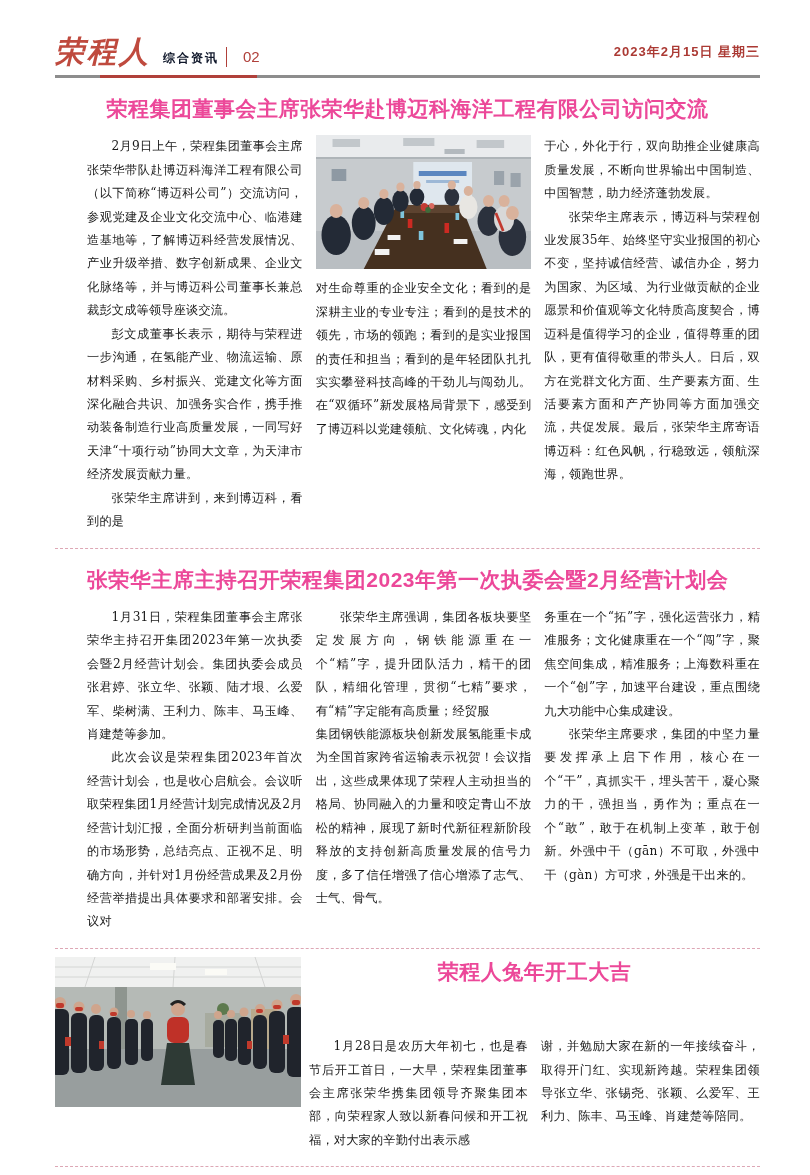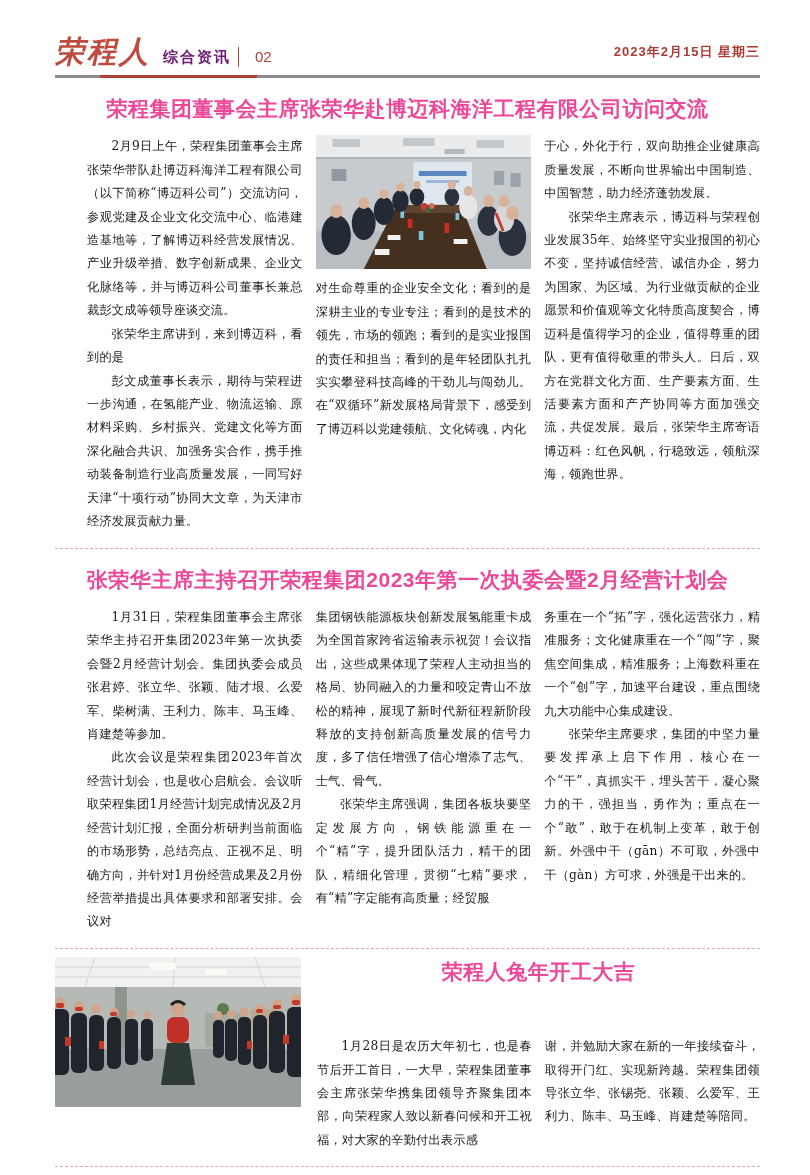--- a/index.html
+++ b/index.html
@@ -11,21 +11,21 @@
   }
   
   .masthead{display:flex;justify-content:space-between;align-items:center;height:36px;}
   .masthead-left{display:flex;align-items:flex-end;}
   .logo{
     font-size:29px;line-height:1;color:#bf4a3e;font-weight:bold;font-style:italic;
     letter-spacing:3px;font-family:"DejaVu Serif","Liberation Serif",serif;
     transform:scaleY(1.05);
   }
   .section-label{
-    font-size:15px;font-weight:bold;color:#701a75;margin-left:12px;letter-spacing:2px;
+    font-size:12px;font-weight:bold;color:#0f172a;margin-left:12px;letter-spacing:2px;
     font-family:"Liberation Sans","DejaVu Sans",sans-serif;line-height:1.3;
   }
   .v-divider{display:inline-block;width:1px;height:20px;background:#b0403a;margin:0 6px 0 7px;}
   .page-number{
     font-size:15px;color:#b0403a;font-family:"Liberation Sans","DejaVu Sans",sans-serif;line-height:1.4;margin-left:10px;
   }
   .date{
     font-size:13px;font-weight:bold;color:#ab3a34;letter-spacing:1px;
     font-family:"Liberation Sans","DejaVu Sans",sans-serif;line-height:1.5;
   }
@@ -42,21 +42,21 @@
   .col{flex:1;min-width:0;}
   .para{
     font-size:12.2px;line-height:1.92;text-align:justify;margin:0;
     text-indent:2em;color:#1a1a1a;letter-spacing:0.2px;
   }
   .para.no-indent{text-indent:0;}
   .photo{margin:0 0 8px;line-height:0;}
   .photo svg{display:block;}
   .dashed-sep{border:none;border-top:1px dashed #dda7b5;margin:14px 0 2px;height:0;}
   
-  .article-3-row{display:flex;gap:16px;margin-top:6px;}
+  .article-3-row{display:flex;gap:8px;margin-top:6px;}
   .photo-office{width:246px;flex:0 0 246px;margin:2px 0 0;}
   .article-3-right{flex:1;min-width:0;}
   .article-title.two-line{margin:2px 0 10px;line-height:1.45;}
 </style>
 </head>
 <body>
 
 <div class="page">
 
   <header class="masthead">
@@ -70,22 +70,22 @@
   </header>
   <div class="header-rule">
     <span class="red-seg"></span>
   </div>
 
   <article>
     <h1 class="article-title">荣程集团董事会主席张荣华赴博迈科海洋工程有限公司访问交流</h1>
     <div class="cols-3">
       <div class="col">
         <p class="para">2月9日上午，荣程集团董事会主席张荣华带队赴博迈科海洋工程有限公司（以下简称“博迈科公司”）交流访问，参观党建及企业文化交流中心、临港建造基地等，了解博迈科经营发展情况、产业升级举措、数字创新成果、企业文化脉络等，并与博迈科公司董事长兼总裁彭文成等领导座谈交流。</p>
+        <p class="para">彭文成董事长表示，期待与荣程进一步沟通，在氢能产业、物流运输、原材料采购、乡村振兴、党建文化等方面深化融合共识、加强务实合作，携手推动装备制造行业高质量发展，一同写好天津“十项行动”协同大文章，为天津市经济发展贡献力量。</p>
         <p class="para">张荣华主席讲到，来到博迈科，看到的是</p>
-        <p class="para">彭文成董事长表示，期待与荣程进一步沟通，在氢能产业、物流运输、原材料采购、乡村振兴、党建文化等方面深化融合共识、加强务实合作，携手推动装备制造行业高质量发展，一同写好天津“十项行动”协同大文章，为天津市经济发展贡献力量。</p>
       </div>
       <div class="col">
         <figure class="photo">
           <svg width="100%" height="134" viewBox="0 0 235 134" preserveAspectRatio="none">
             <rect width="235" height="134" fill="#c7cbce"></rect>
             <rect width="235" height="22" fill="#e9ebed"></rect>
             <rect x="18" y="4" width="30" height="8" fill="#c2c7cb"></rect>
               <rect x="95" y="3" width="34" height="8" fill="#c2c7cb"></rect>
               <rect x="175" y="5" width="30" height="8" fill="#c2c7cb"></rect>
             <rect x="140" y="14" width="22" height="5" fill="#b3b9be"></rect>
@@ -153,22 +153,22 @@
   <hr class="dashed-sep">
 
   <article>
     <h1 class="article-title">张荣华主席主持召开荣程集团2023年第一次执委会暨2月经营计划会</h1>
     <div class="cols-3">
       <div class="col">
         <p class="para">1月31日，荣程集团董事会主席张荣华主持召开集团2023年第一次执委会暨2月经营计划会。集团执委会成员张君婷、张立华、张颖、陆才垠、么爱军、柴树满、王利力、陈丰、马玉峰、肖建楚等参加。</p>
         <p class="para">此次会议是荣程集团2023年首次经营计划会，也是收心启航会。会议听取荣程集团1月经营计划完成情况及2月经营计划汇报，全面分析研判当前面临的市场形势，总结亮点、正视不足、明确方向，并针对1月份经营成果及2月份经营举措提出具体要求和部署安排。会议对</p>
       </div>
       <div class="col">
+        <p class="para">张荣华主席强调，集团各板块要坚定发展方向，钢铁能源重在一个“精”字，提升团队活力，精干的团队，精细化管理，贯彻“七精”要求，有“精”字定能有高质量；经贸服</p>
         <p class="para no-indent">集团钢铁能源板块创新发展氢能重卡成为全国首家跨省运输表示祝贺！会议指出，这些成果体现了荣程人主动担当的格局、协同融入的力量和咬定青山不放松的精神，展现了新时代新征程新阶段释放的支持创新高质量发展的信号力度，多了信任增强了信心增添了志气、士气、骨气。</p>
-        <p class="para">张荣华主席强调，集团各板块要坚定发展方向，钢铁能源重在一个“精”字，提升团队活力，精干的团队，精细化管理，贯彻“七精”要求，有“精”字定能有高质量；经贸服</p>
       </div>
       <div class="col">
         <p class="para no-indent">务重在一个“拓”字，强化运营张力，精准服务；文化健康重在一个“闯”字，聚焦空间集成，精准服务；上海数科重在一个“创”字，加速平台建设，重点围绕九大功能中心集成建设。</p>
         <p class="para">张荣华主席要求，集团的中坚力量要发挥承上启下作用，核心在一个“干”，真抓实干，埋头苦干，凝心聚力的干，强担当，勇作为；重点在一个“敢”，敢于在机制上变革，敢于创新。外强中干（gān）不可取，外强中干（gàn）方可求，外强是干出来的。</p>
       </div>
     </div>
   </article>
 
   <hr class="dashed-sep">
 

